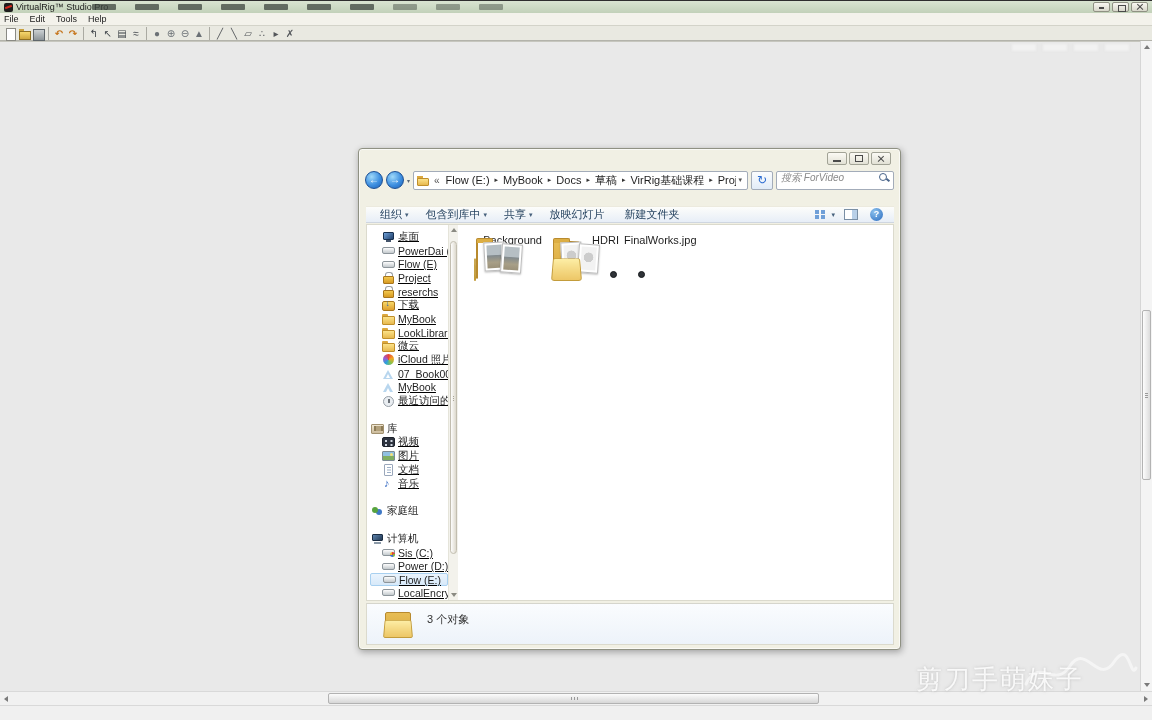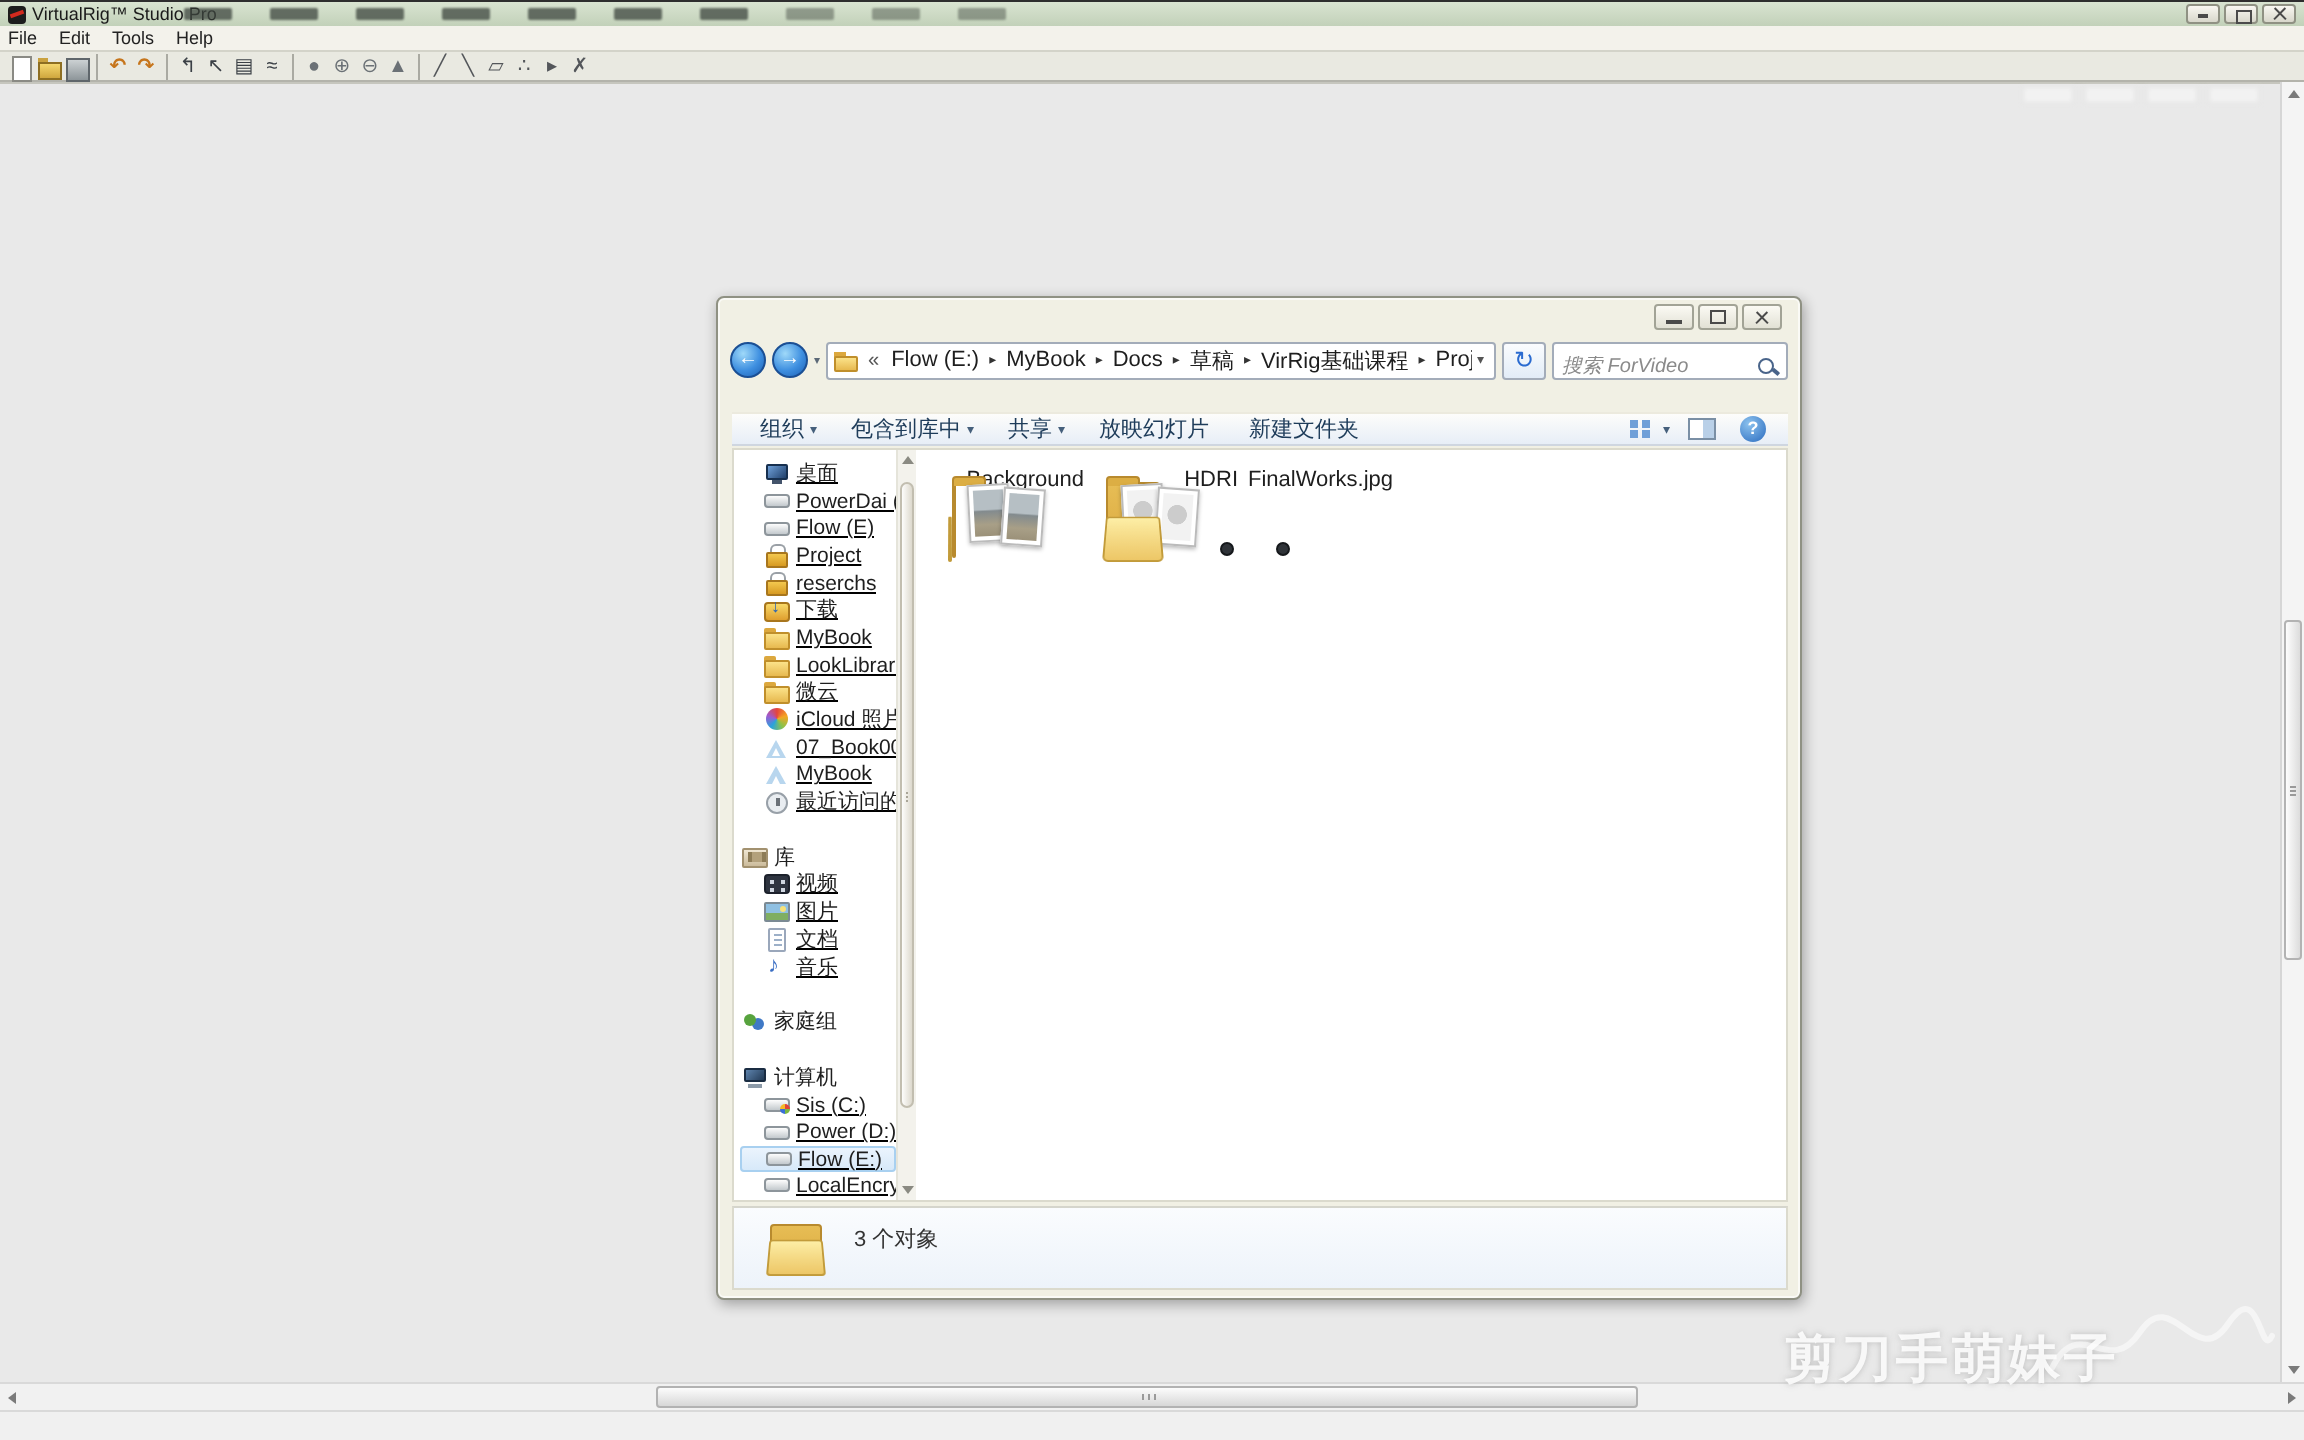--- a/index.html
+++ b/index.html
@@ -54,21 +54,21 @@
   .vscroll .thumb::after { content:""; position:absolute; left:2px; right:2px; top:50%; height:1px; background:#9a9a9a; box-shadow:0 2px 0 #9a9a9a,0 -2px 0 #9a9a9a; }
   .hscroll { position:absolute; left:0; top:691px; right:0; height:15px; background:#f1f1f1; border-top:1px solid #d9d9d9; border-bottom:1px solid #d9d9d9; }
   .hscroll .arr-l,.hscroll .arr-r { position:absolute; top:4px; width:0; height:0; border-top:3px solid transparent; border-bottom:3px solid transparent; }
   .hscroll .arr-l { left:4px; border-right:4px solid #7a7a7a; }
   .hscroll .arr-r { right:4px; border-left:4px solid #7a7a7a; }
   .hscroll .thumb { position:absolute; left:328px; width:491px; top:1px; bottom:1px; background:linear-gradient(#fcfcfc,#d7d7d7); border:1px solid #b2b2b2; border-radius:2px; }
   .hscroll .thumb::after { content:""; position:absolute; top:3px; bottom:3px; left:50%; width:1px; background:#9a9a9a; box-shadow:3px 0 0 #9a9a9a,-3px 0 0 #9a9a9a; }
   .bottomstrip { position:absolute; left:0; top:707px; right:0; height:13px; background:#f0f0f0; }
 
   
-  .watermark { position:absolute; left:892px; top:662px; font-size:26px; font-weight:bold; letter-spacing:2px;
+  .watermark { position:absolute; left:916px; top:662px; font-size:26px; font-weight:normal; letter-spacing:2px;
     color:rgba(255,255,255,.85); text-shadow:0 0 3px rgba(170,170,170,.7); z-index:60; white-space:nowrap; }
   .scribble { position:absolute; left:1020px; top:648px; z-index:60; opacity:.55; }
 
   
   .xwin { position:absolute; left:358px; top:148px; width:543px; height:502px; z-index:20;
     background:#f1f0e4; border:1px solid #8f9183; border-radius:4px;
     box-shadow:1px 2px 7px rgba(0,0,0,.32), inset 0 0 0 1px rgba(255,255,255,.65); }
   .xcap { position:absolute; top:3px; right:9px; display:flex; gap:2px; }
   .xbtn { width:20px; height:13px; background:linear-gradient(#fbfaf4,#e2e1d5); border:1px solid #a2a396; border-radius:2px; position:relative; }
 
@@ -82,21 +82,21 @@
   .addr-folder { width:13px; height:11px; position:relative; flex:none; margin-right:2px; }
   .addr-folder::before { content:""; position:absolute; left:0; top:1px; width:6px; height:3px; background:#dca83e; }
   .addr-folder::after { content:""; position:absolute; left:0; right:1px; top:3px; bottom:0; background:linear-gradient(#fbe289,#e7b94f); border:1px solid #c08f2b; border-radius:1px; }
   .crumbs { display:flex; align-items:center; white-space:nowrap; overflow:hidden; flex:1; }
   .bc-item { font-size:11px; color:#1e1e1e; padding:0 4px; }
   .bc-arrow { font-size:7px; color:#333; padding:0 1px; }
   .bc-sep { font-size:10px; color:#555; padding:0 2px; }
   .addr-drop { margin-left:auto; font-size:7px; color:#555; padding:0 2px; }
   .refresh-btn { width:22px; height:19px; background:linear-gradient(#fafcfe,#e2ecf7); border:1px solid #a3acb9; border-radius:2px;
     color:#2a6bd0; font-size:12px; line-height:17px; text-align:center; flex:none; }
-  .search-box { width:118px; height:19px; background:#fff; border:1px solid #a3acb9; border-radius:2px; display:flex; align-items:flex-end; padding:0 4px; flex:none; }
+  .search-box { width:118px; height:19px; background:#fff; border:1px solid #a3acb9; border-radius:2px; display:flex; align-items:flex-start; padding:0 4px; flex:none; }
   .search-box input { border:none; outline:none; width:100%; font-size:10px; background:transparent; font-family:inherit; }
   .search-box input::placeholder { color:#8a8a8a; font-style:italic; }
   .mag { width:11px; height:11px; position:relative; flex:none; }
   .mag::before { content:""; position:absolute; left:1px; top:1px; width:6px; height:6px; border:1.5px solid #49648a; border-radius:50%; }
   .mag::after { content:""; position:absolute; left:7.5px; top:7.5px; width:4px; height:1.6px; background:#49648a; transform:rotate(40deg); }
 
   .xmenubar { position:absolute; left:7px; right:6px; top:43px; height:14px; background:#f9f8f2; display:flex; align-items:center; gap:13px; padding-left:13px; }
   .xmenubar .xm { font-size:11px; color:#2b2b2b; }
   .cmdbar { position:absolute; left:7px; right:6px; top:57px; height:17px;
     background:linear-gradient(#fdfdfb,#e7eef7); border-top:1px solid #eceade; border-bottom:1px solid #cfd6e0;

